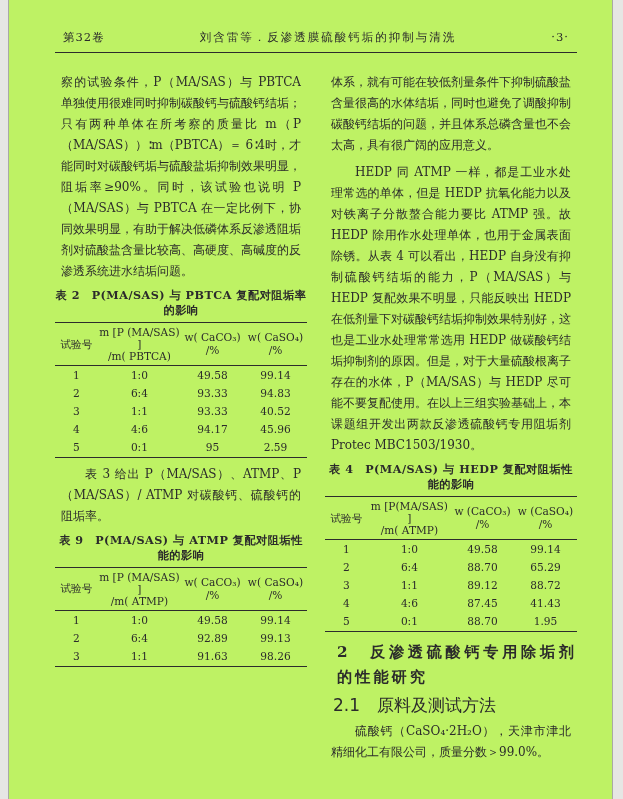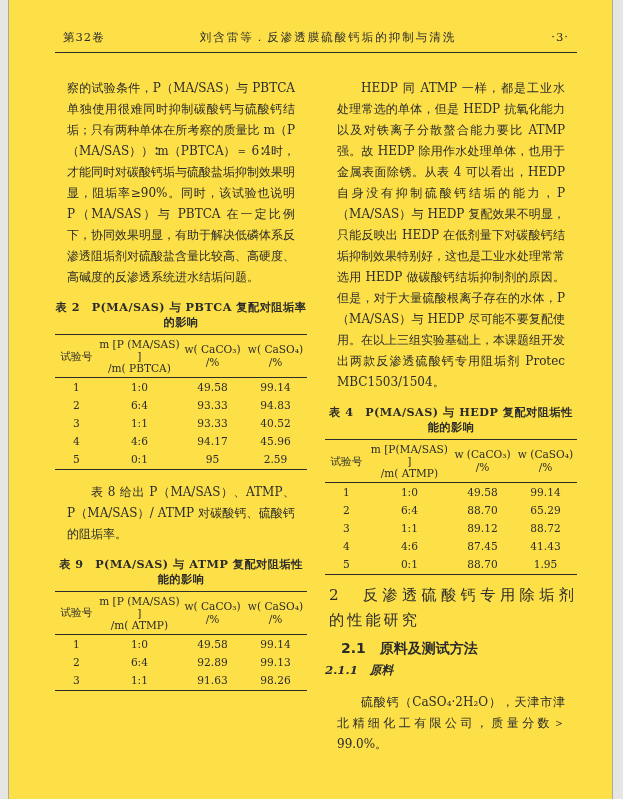--- a/index.html
+++ b/index.html
@@ -6,66 +6,66 @@
   html,body { width:623px; height:799px; }
   body {
     background:#e6e6e4;
     font-family:"DejaVu Serif","Liberation Serif",serif;
     color:#2b2b2b;
     position:relative;
     overflow:hidden;
   }
   .page {
     position:absolute; top:0; bottom:0; left:8px; right:10px;
-    background:#fde047;
+    background:#bef264;
     border-left:1px solid #a9a9a6;
     border-right:1px solid #a9a9a6;
     overflow:hidden;
   }
   .content {
     position:absolute; left:46px; top:24px; width:522px;
   }
   .page-header {
     display:flex; justify-content:space-between; align-items:baseline;
     font-size:11.5px; letter-spacing:1px;
     padding:6px 8px 7px 8px;
     border-bottom:1.6px solid #2c2c2c;
   }
   .page-header .mid { letter-spacing:2px;text-align:right; }
   .columns {
     display:flex; gap:18px; margin-top:13px;
     text-align:justify;
   }
   .col { width:252px; font-size:12px; line-height:21px; }
-  .col p { margin:12px; }
+  .col p { margin:6px; }
   p.indent { text-indent:2em; }
   .tbl-caption {
     font-size:11.2px; font-weight:bold; text-align:center;
     letter-spacing:0.5px; line-height:15px;
     margin:6px 0 4px 0;
   }
   table.paper-table {
     width:100%; border-collapse:collapse;
     border-top:1.5px solid #2c2c2c; border-bottom:1.5px solid #2c2c2c;
     font-size:10.6px; line-height:13px;
     margin-bottom:6px;
   }
   table.paper-table th {
     font-weight:normal; border-bottom:1.1px solid #2c2c2c;
     padding:3px 1px; text-align:center; vertical-align:middle;
   }
   table.paper-table td { text-align:center; padding:2.6px 1px; }
   .ratio-head div { line-height:12px; }
   .sec-h1 {
     font-size:15.2px; letter-spacing:3px; line-height:25px;
-    margin:8px 0 5px 4px; font-weight:normal;
+    margin:8px 0 5px 12px; font-weight:bold;
   }
   .sec-h2 {
     font-family:"DejaVu Sans","Liberation Sans",sans-serif;
-    font-size:14px; font-weight:bold; line-height:20px; margin:2px 16px;
+    font-size:17px; font-weight:normal; line-height:20px; margin:2px 8px;
   }
   .sec-h3 {
     font-size:11.8px; font-style:italic; font-weight:bold;
     line-height:20px; margin:2px 0;
   }
 </style>
 </head>
 <body>
 
 <div class="page">
@@ -122,21 +122,21 @@
               </tr>
               <tr>
                 <td>5</td>
                 <td>0:1</td>
                 <td>95</td>
                 <td>2.59</td>
               </tr>
             </tbody>
         </table>
 
-        <p class="indent">表 8 给出 P（MA/SAS）、ATMP、P（MA/SAS）/ ATMP 对碳酸钙、硫酸钙的阻垢率。</p>
+        <p class="indent">表 3 给出 P（MA/SAS）、ATMP、P（MA/SAS）/ ATMP 对碳酸钙、硫酸钙的阻垢率。</p>
 
         <div class="tbl-caption">表 9　P(MA/SAS) 与 ATMP 复配对阻垢性能的影响</div>
         <table class="paper-table">
           <thead>
             <tr>
               <th style="width:17%">试验号</th>
               <th style="width:33%" class="ratio-head">
                 <div>m [P (MA/SAS) ]</div>
                 <div>/m( ATMP)</div>
               </th>
@@ -162,21 +162,22 @@
                 <td>1:1</td>
                 <td>91.63</td>
                 <td>98.26</td>
               </tr>
             </tbody>
         </table>
 
       </div>
 
       <div class="col">
-        <p class="indent">HEDP 同 ATMP 一样，都是工业水处理常选的单体，但是 HEDP 抗氧化能力以及对铁离子分散螯合能力要比 ATMP 强。故 HEDP 除用作水处理单体，也用于金属表面除锈。从表 4 可以看出，HEDP 自身没有抑制硫酸钙结垢的能力，P（MA/SAS）与 HEDP 复配效果不明显，只能反映出 HEDP 在低剂量下对碳酸钙结垢抑制效果特别好，这也是工业水处理常常选用 HEDP 做碳酸钙结垢抑制剂的原因。但是，对于大量硫酸根离子存在的水体，P（MA/SAS）与 HEDP 尽可能不要复配使用。在以上三组实验基础上，本课题组开发出两款反渗透硫酸钙专用阻垢剂 Protec MBC1503/1504。</p>
+        <p>体系，就有可能在较低剂量条件下抑制硫酸盐含量很高的水体结垢，同时也避免了调酸抑制碳酸钙结垢的问题，并且体系总磷含量也不会太高，具有很广阔的应用意义。</p>
+        <p class="indent">HEDP 同 ATMP 一样，都是工业水处理常选的单体，但是 HEDP 抗氧化能力以及对铁离子分散螯合能力要比 ATMP 强。故 HEDP 除用作水处理单体，也用于金属表面除锈。从表 4 可以看出，HEDP 自身没有抑制硫酸钙结垢的能力，P（MA/SAS）与 HEDP 复配效果不明显，只能反映出 HEDP 在低剂量下对碳酸钙结垢抑制效果特别好，这也是工业水处理常常选用 HEDP 做碳酸钙结垢抑制剂的原因。但是，对于大量硫酸根离子存在的水体，P（MA/SAS）与 HEDP 尽可能不要复配使用。在以上三组实验基础上，本课题组开发出两款反渗透硫酸钙专用阻垢剂 Protec MBC1503/1930。</p>
 
         <div class="tbl-caption">表 4　P(MA/SAS) 与 HEDP 复配对阻垢性能的影响</div>
         <table class="paper-table">
           <thead>
             <tr>
               <th style="width:17%">试验号</th>
               <th style="width:33%" class="ratio-head">
                 <div>m [P(MA/SAS) ]</div>
                 <div>/m( ATMP)</div>
               </th>
@@ -213,20 +214,19 @@
                 <td>5</td>
                 <td>0:1</td>
                 <td>88.70</td>
                 <td>1.95</td>
               </tr>
             </tbody>
         </table>
 
         <h2 class="sec-h1">2　反渗透硫酸钙专用除垢剂的性能研究</h2>
         <h3 class="sec-h2">2.1　原料及测试方法</h3>
-        <h4 class="sec-h3">2.1.1　原料</h4>
         <p class="indent">硫酸钙（CaSO₄·2H₂O），天津市津北精细化工有限公司，质量分数＞99.0%。</p>
 
       </div>
 
     </div>
   </div>
 </div>
 
 </body></html>

